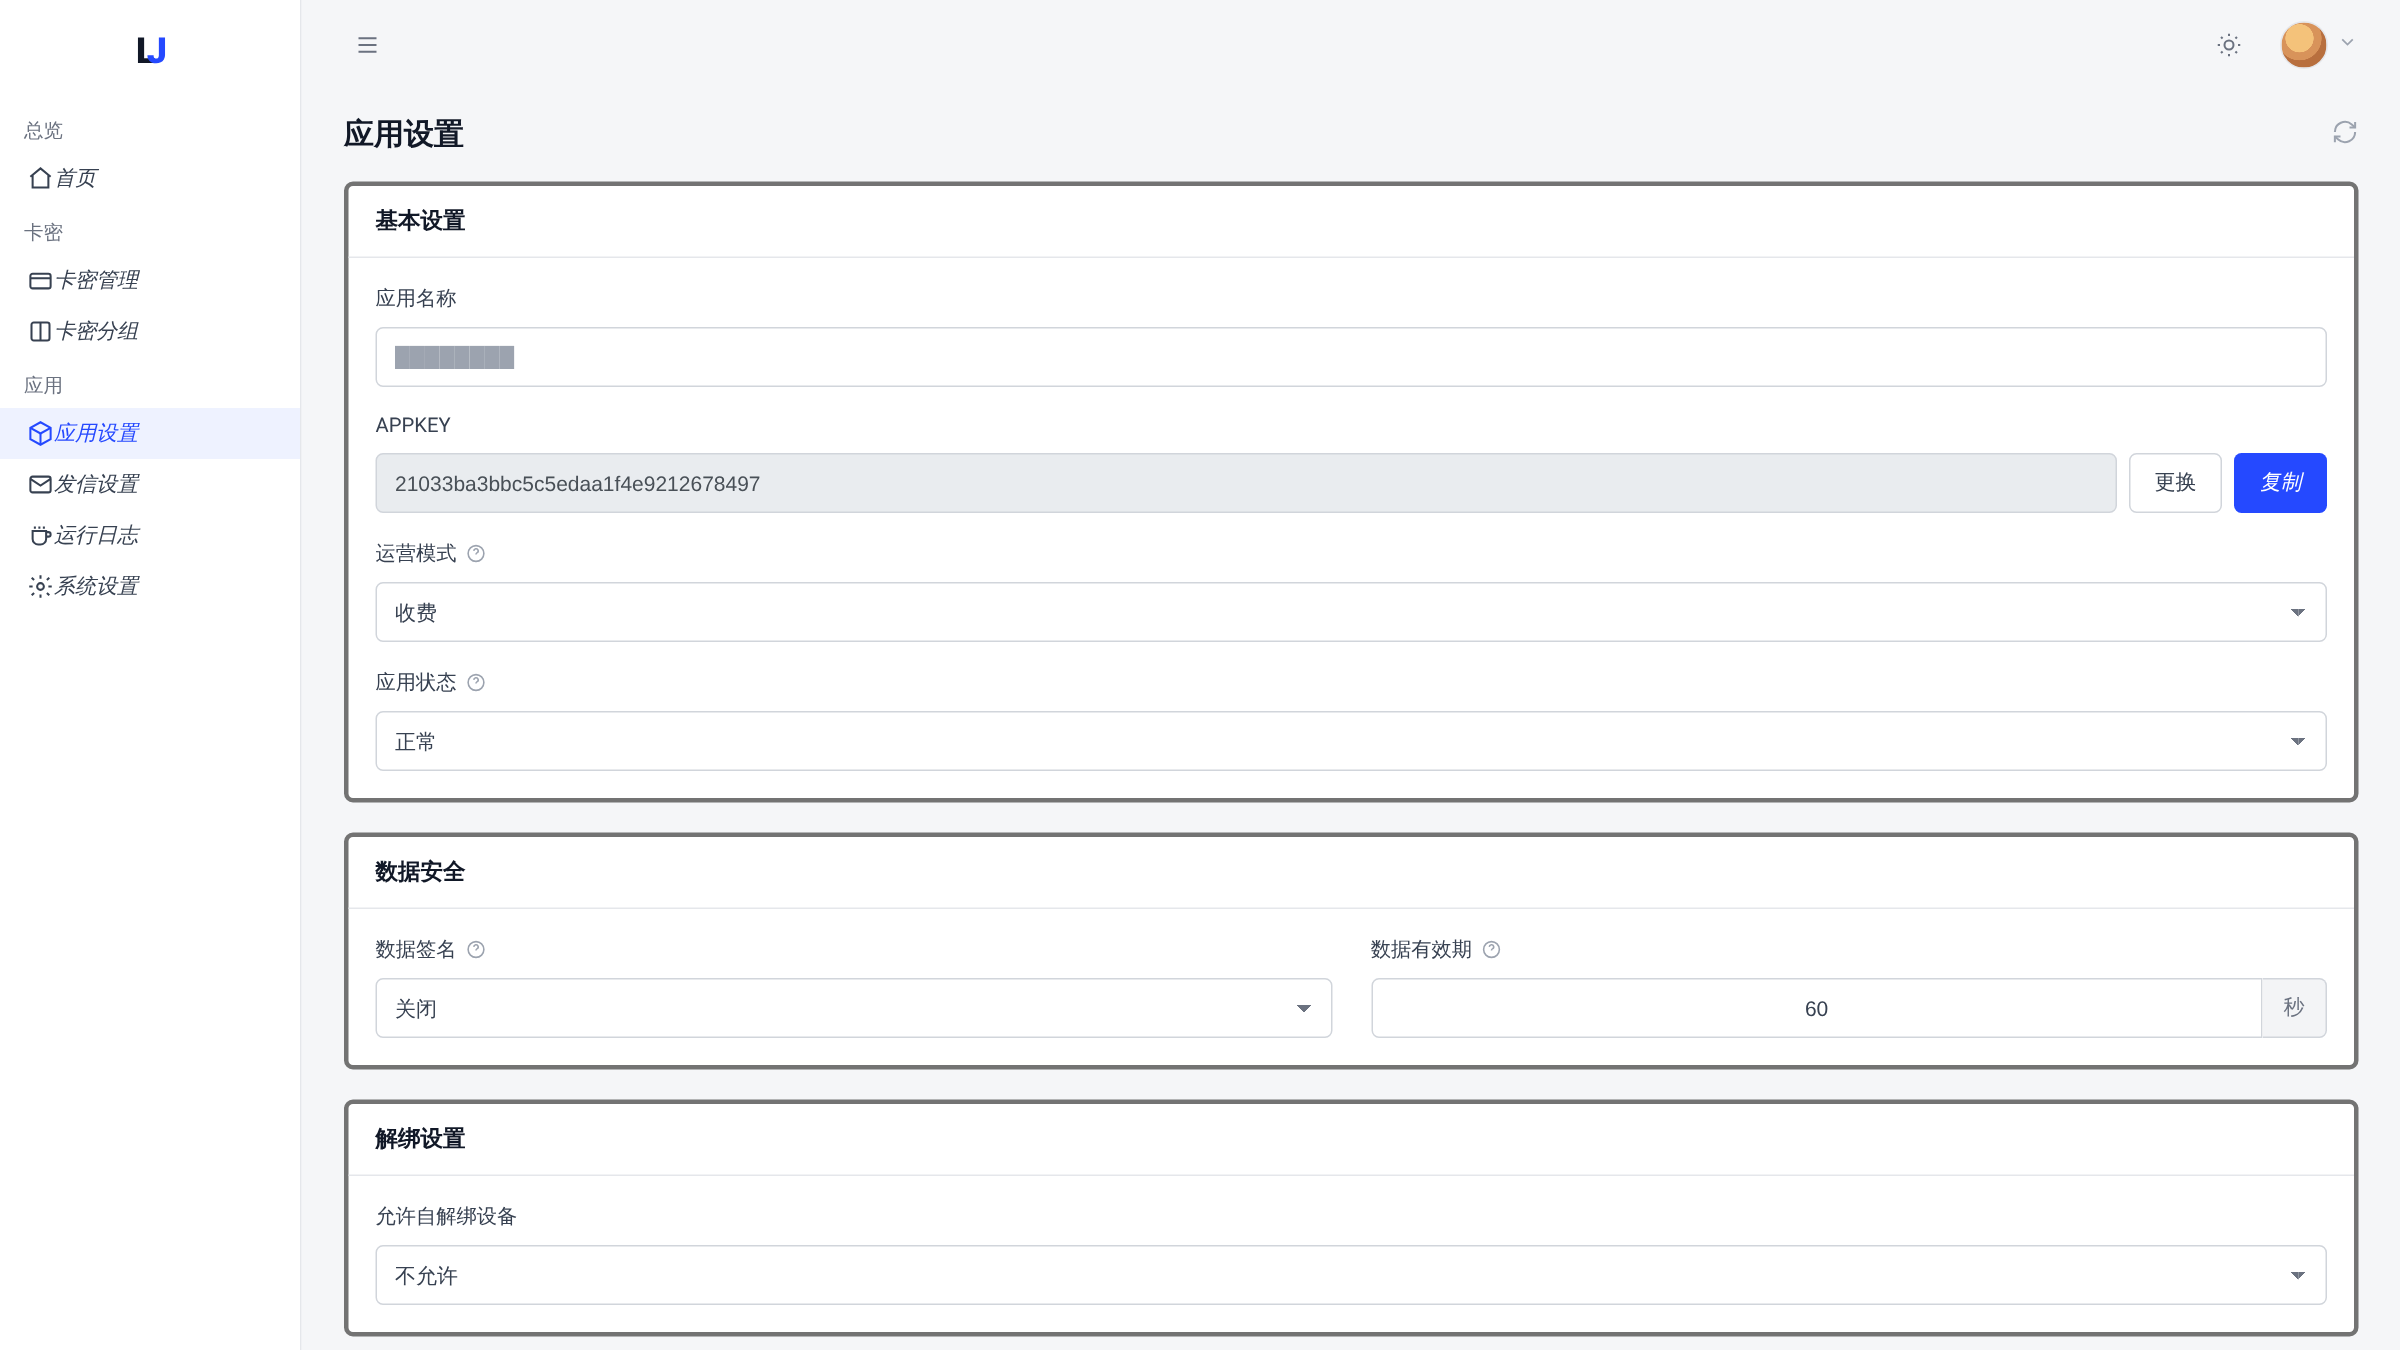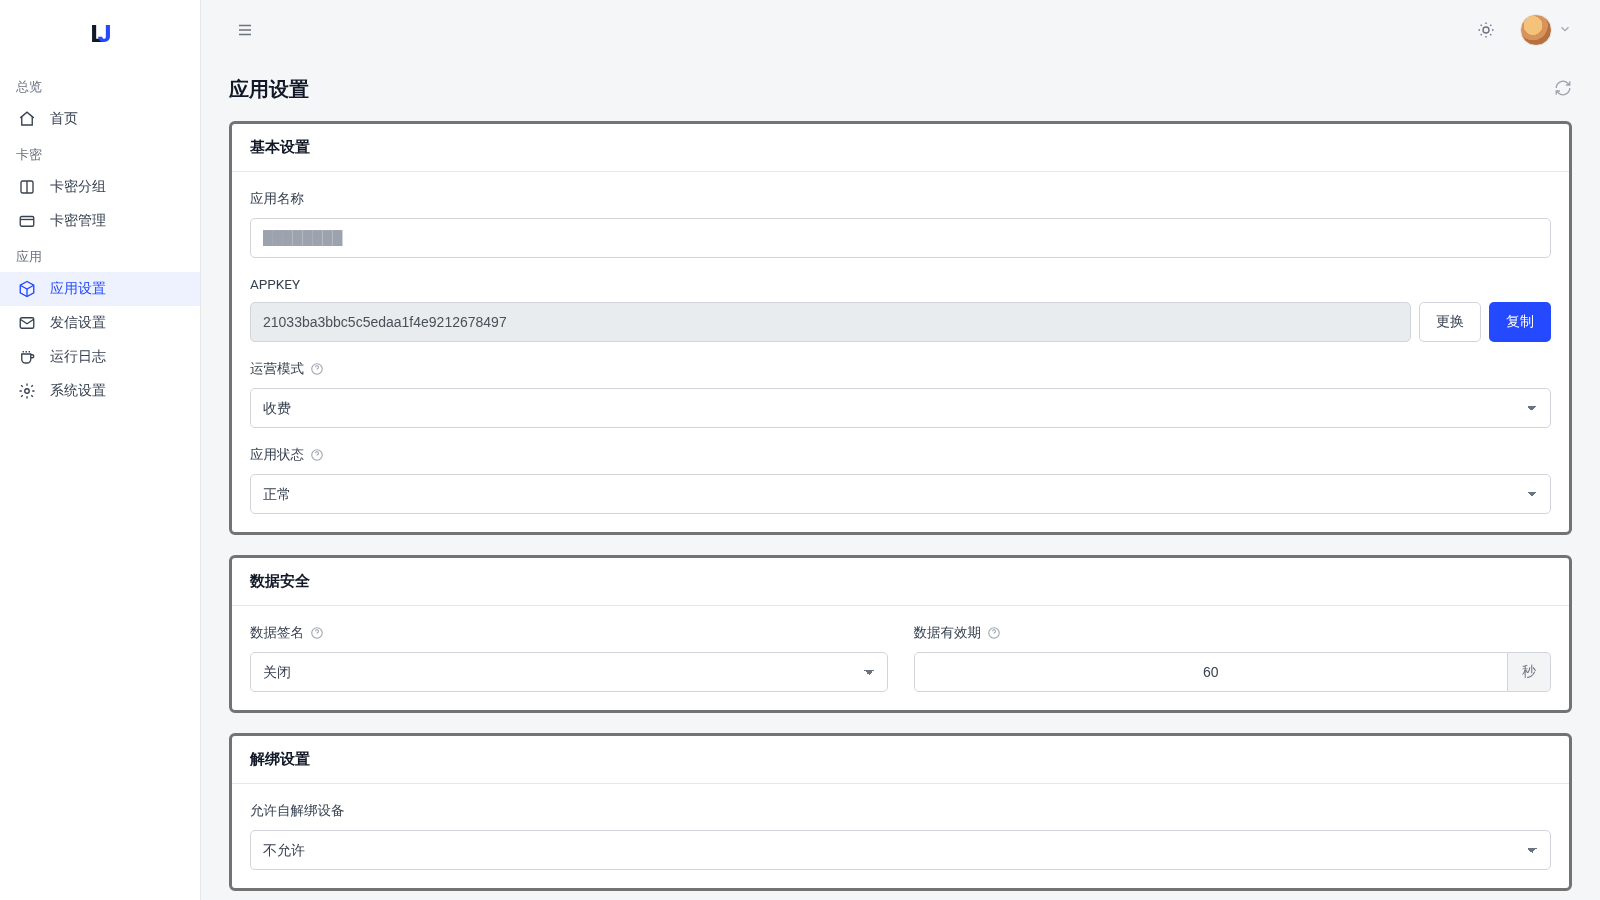--- a/index.html
+++ b/index.html
@@ -6,21 +6,21 @@
   html, body { height: 100%; font-family: -apple-system, BlinkMacSystemFont, "Segoe UI", Roboto, "Helvetica Neue", Arial, "PingFang SC", "Microsoft YaHei", sans-serif; font-size: 14px; color: #1f2937; }
   body { display: flex; background: #f5f6f8; overflow: hidden; }
 
   
   .sidebar { width: 201px; background: #fff; border-right: 1px solid #e5e7eb; height: 100vh; overflow-y: auto; flex-shrink: 0; }
   .logo-area { height: 68px; display: flex; align-items: center; justify-content: center; }
   .logo-mark { font-size: 24px; font-weight: 900; letter-spacing: -2px; }
   .logo-mark .u1 { color: #111827; }
   .logo-mark .u2 { color: #2549ff; margin-left: -4px; }
   .nav-section-header { padding: 10px 16px 6px; font-size: 13px; color: #6b7280; }
-  .nav-item { display: flex; align-items: flex-start; gap: 14px; padding: 8px 18px; cursor: pointer; color: #374151; font-size: 14px; }
+  .nav-item { display: flex; align-items: flex-start; gap: 0; padding: 8px 18px; cursor: pointer; color: #374151; font-size: 14px; font-style: italic; }
   .nav-item.active { background: #eef2ff; color: #2549ff; }
   .nav-item.active .nav-icon svg { stroke: #2549ff; }
   .nav-icon { width: 18px; height: 18px; display: flex; align-items: center; justify-content: center; }
   .nav-icon svg { width: 18px; height: 18px; stroke: #374151; stroke-width: 1.8; fill: none; }
 
   
   .main { flex: 1; display: flex; flex-direction: column; height: 100vh; overflow: hidden; }
   .topbar { height: 60px; display: flex; align-items: center; justify-content: space-between; padding: 0 28px; }
   .topbar-left, .topbar-right { display: flex; align-items: center; gap: 18px; }
   .icon-btn { width: 32px; height: 32px; display: flex; align-items: center; justify-content: center; cursor: pointer; color: #6b7280; border-radius: 6px; }
@@ -47,21 +47,21 @@
   .help-icon svg { width: 14px; height: 14px; stroke: #9ca3af; stroke-width: 1.8; fill: none; }
 
   .form-control, .form-select { width: 100%; height: 40px; padding: 0 12px; border: 1px solid #d1d5db; border-radius: 5px; font-size: 14px; background: #fff; color: #374151; }
   .form-control[readonly].gray { background: #e9ecef; color: #495057; }
   .form-select { appearance: none; background-image: linear-gradient(45deg, transparent 50%, #6b7280 50%), linear-gradient(135deg, #6b7280 50%, transparent 50%); background-position: calc(100% - 18px) 17px, calc(100% - 13px) 17px; background-size: 5px 5px, 5px 5px; background-repeat: no-repeat; padding-right: 32px; }
 
   .input-group { display: flex; gap: 8px; align-items: stretch; }
   .input-group .form-control { flex: 1; }
   .btn { height: 40px; padding: 0 16px; border-radius: 5px; font-size: 14px; cursor: pointer; border: 1px solid transparent; display: inline-flex; align-items: center; justify-content: center; white-space: nowrap; }
   .btn-default { background: #fff; border-color: #d1d5db; color: #374151; }
-  .btn-primary { background: #2549ff; color: #fff; }
+  .btn-primary { background: #2549ff; color: #fff; font-style: italic; }
 
   .row2 { display: flex; gap: 26px; }
   .row2 > .col { flex: 1; }
 
   .input-addon { display: flex; }
   .input-addon .form-control { border-top-right-radius: 0; border-bottom-right-radius: 0; text-align: center; }
   .addon-text { display: flex; align-items: center; padding: 0 14px; border: 1px solid #d1d5db; border-left: none; border-top-right-radius: 5px; border-bottom-right-radius: 5px; background: #f3f4f6; color: #6b7280; font-size: 14px; }
 
   
   ::-webkit-scrollbar { width: 10px; }
@@ -84,34 +84,34 @@
           <path d="M5 9v11h14V9"></path>
         </svg>
       </span>
     <span>首页</span>
   </div>
 
   <div class="nav-section-header">卡密</div>
   <div class="nav-item">
     <span class="nav-icon">
         <svg viewBox="0 0 24 24">
+          <rect x="3" y="6" width="18" height="13" rx="2"></rect>
+          <path d="M3 10h18"></path>
+        </svg>
+      </span>
+    <span>卡密管理</span>
+  </div>
+  <div class="nav-item">
+    <span class="nav-icon">
+        <svg viewBox="0 0 24 24">
           <rect x="4" y="4" width="16" height="16" rx="2"></rect>
           <path d="M12 4v16"></path>
         </svg>
       </span>
     <span>卡密分组</span>
-  </div>
-  <div class="nav-item">
-    <span class="nav-icon">
-        <svg viewBox="0 0 24 24">
-          <rect x="3" y="6" width="18" height="13" rx="2"></rect>
-          <path d="M3 10h18"></path>
-        </svg>
-      </span>
-    <span>卡密管理</span>
   </div>
 
   <div class="nav-section-header">应用</div>
   <div class="nav-item active">
     <span class="nav-icon">
         <svg viewBox="0 0 24 24">
           <path d="M12 2 3 7v10l9 5 9-5V7z"></path>
           <path d="M3 7l9 5 9-5"></path>
           <path d="M12 12v10"></path>
         </svg>

